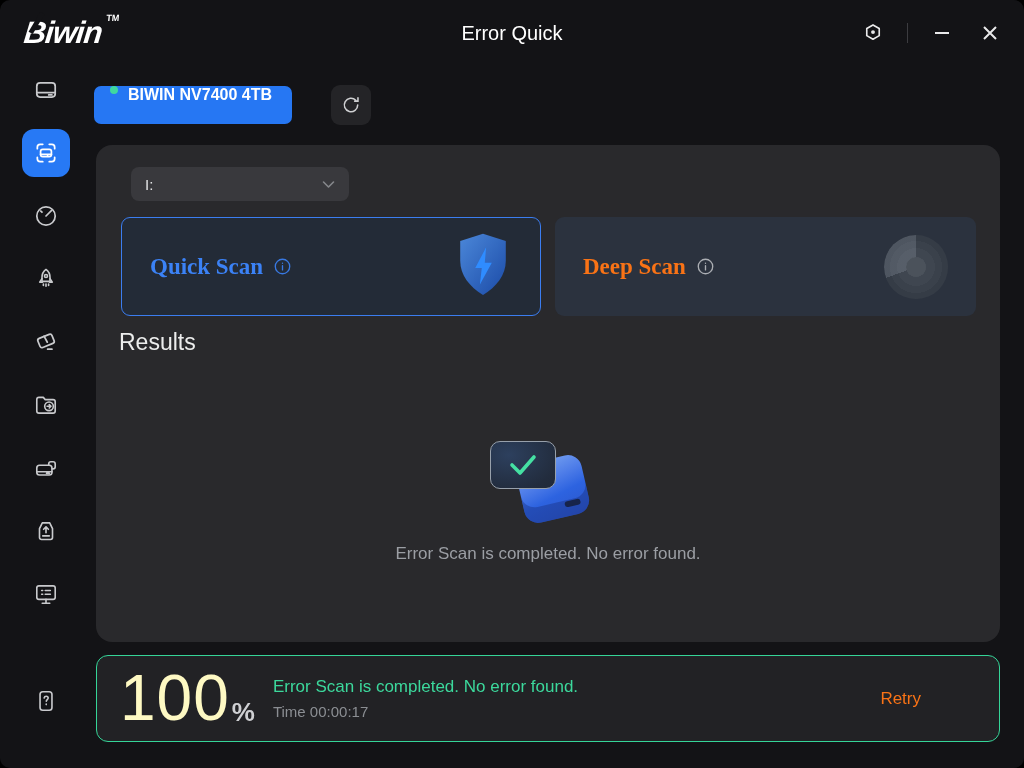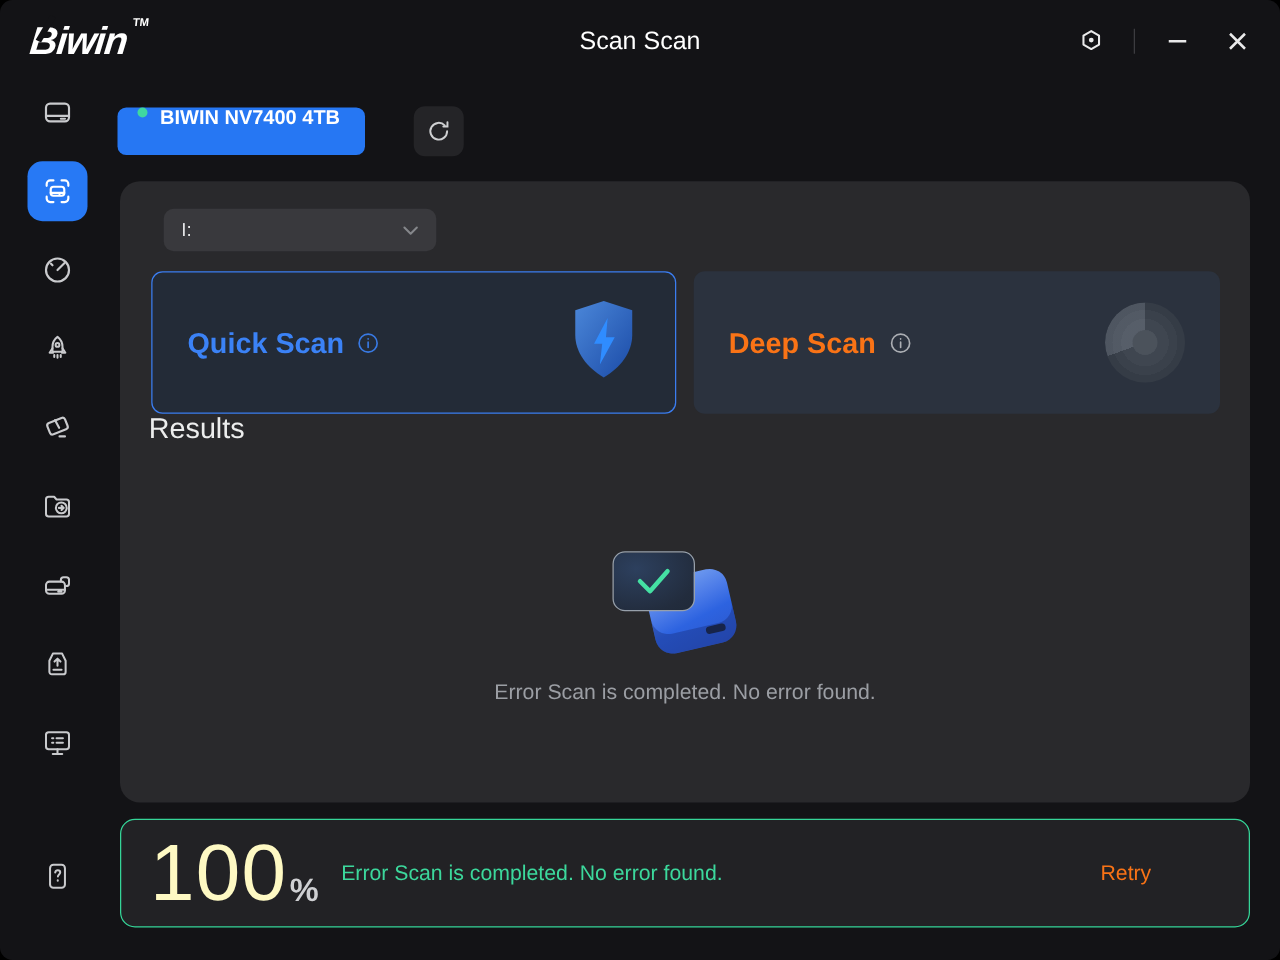--- a/index.html
+++ b/index.html
@@ -41,23 +41,23 @@
                  cursor:pointer; color:#cfd0d2; }
 
   
   .main-card { position:absolute; left:96px; top:145px; width:904px; height:497px; background:#29292c;
                border-radius:16px; }
   .drive-select { position:absolute; left:35px; top:22px; width:218px; height:34px; background:#39393d;
                   border:none; border-radius:8px; display:flex; align-items:center; padding:0 14px;
                   color:#e3e4e6; font-size:15px; cursor:pointer; font-family:"Liberation Sans", sans-serif; }
   .drive-select .chev { margin-left:auto; color:#85878b; display:flex; }
 
-  .scan-card { position:absolute; top:72px; height:114px; border-radius:9px; display:flex; align-items:center;
+  .scan-card { position:absolute; top:72px; height:99px; border-radius:9px; display:flex; align-items:center;
                padding:0 28px; cursor:pointer; border:none; text-align:center;
-               font-family:Liberation Sans, sans-serif; }
+               font-family:Liberation Serif, serif; }
   .scan-card.quick { left:25px; width:420px; background:#232b37; border:1.5px solid #3b7df0; }
   .scan-card.deep  { left:459px; width:421px; background:#2b323e; }
   .scan-title { font-size:23px; font-weight:700; display:flex; align-items:center; gap:10px; }
   .quick .scan-title { color:#3b82f6; }
   .deep  .scan-title { color:#f97316; }
   .info-ic { display:flex; color:inherit; opacity:.9; }
   .deep .info-ic { color:#b9bcc0; }
   .scan-art { margin-left:auto; }
 
   
@@ -103,21 +103,21 @@
 <body>
 
 <div class="window">
 
   <div class="titlebar">
     <div class="logo">
       <span>Biwin</span>
       <span class="logo-slash"></span>
       <span class="logo-tm">TM</span>
     </div>
-    <div class="tb-title">Scan Scan</div>
+    <div class="tb-title">Error Quick</div>
     <div class="tb-actions">
       <button class="tb-btn">
         <span>
           <svg width="22" height="22" viewBox="0 0 24 24" fill="none" stroke="currentColor" stroke-width="1.8" stroke-linejoin="round">
             <path d="M12 3.2l6.8 3.9v7.8L12 18.8l-6.8-3.9V7.1z"></path>
             <circle cx="12" cy="11" r="2.1" fill="currentColor" stroke="none"></circle>
           </svg>
         </span>
       </button>
       <div class="tb-divider"></div>
@@ -305,17 +305,18 @@
     <div class="result-msg">Error Scan is completed. No error found.</div>
   </section>
 
   <section class="progress-card">
     <div class="pct-group">
       <span class="pct-num">100</span>
       <span class="pct-sign">%</span>
     </div>
     <div class="status-col">
       <span class="status-line">Error Scan is completed. No error found.</span>
+      <span class="time-line">Time 00:00:17</span>
     </div>
     <button class="retry-btn">Retry</button>
   </section>
 
 </div>
 
 </body></html>

